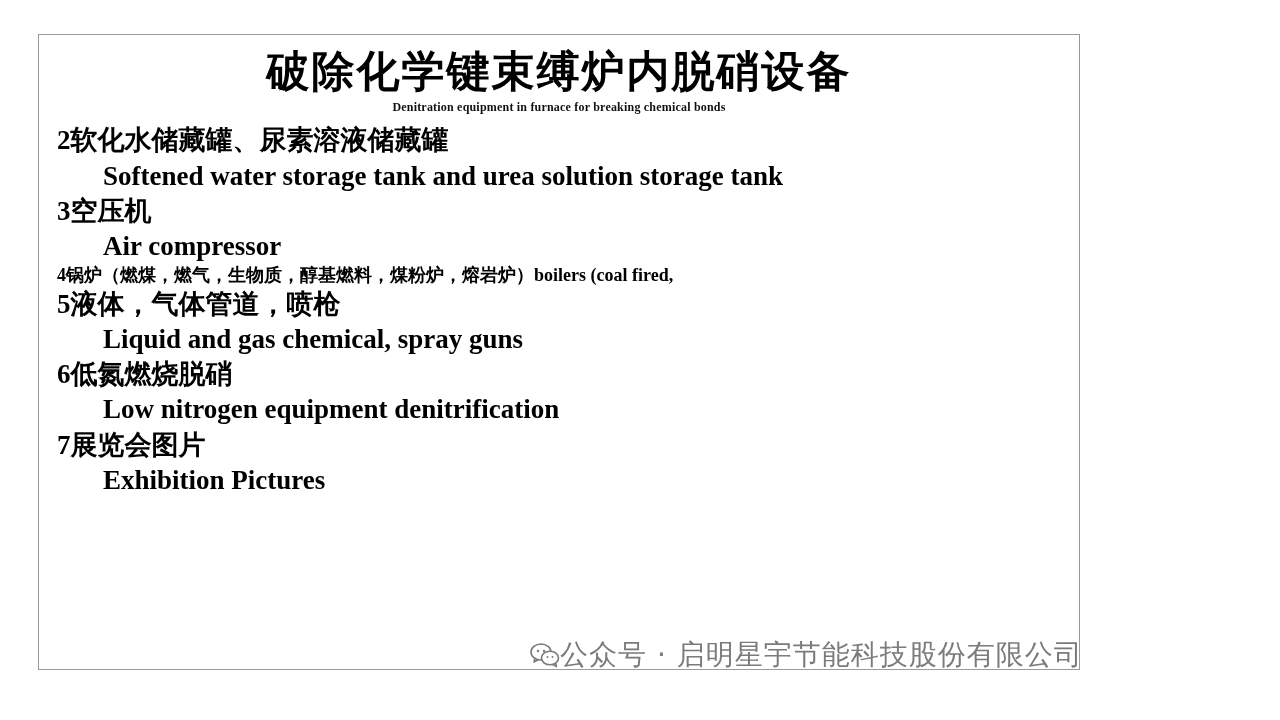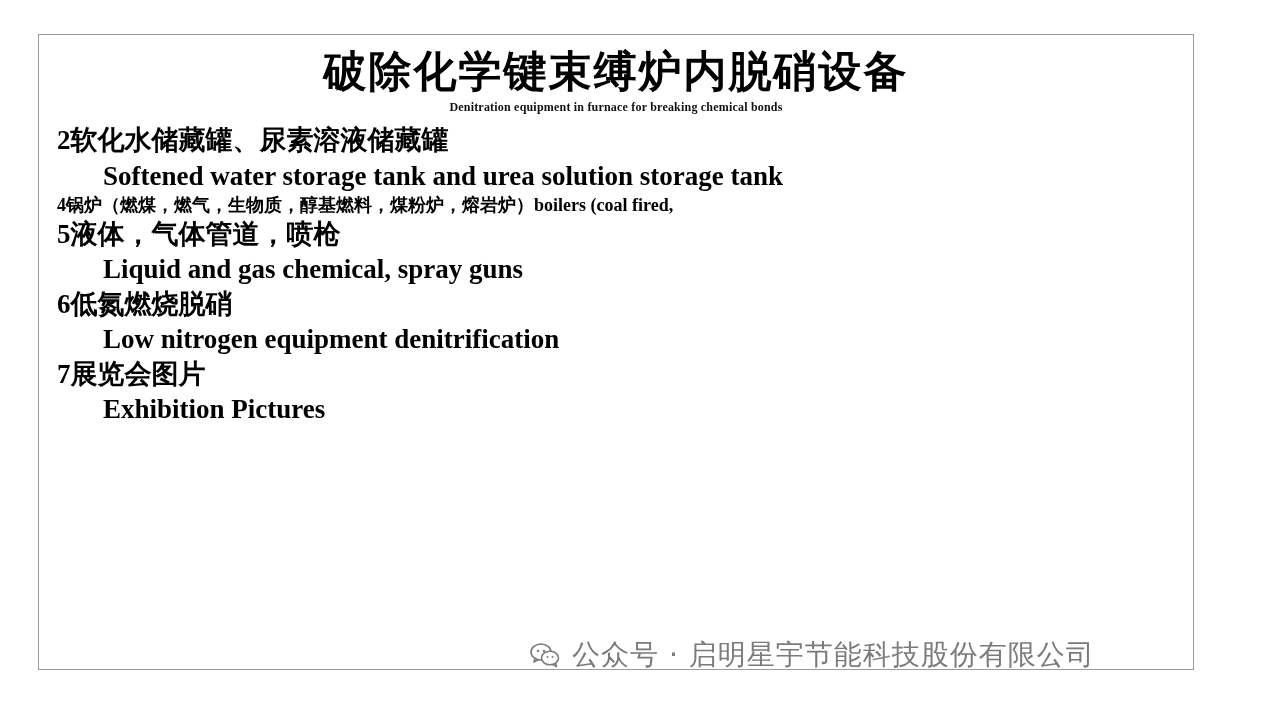--- a/index.html
+++ b/index.html
@@ -18,21 +18,21 @@
     position: absolute;
     left: 0; top: 0;
     width: 1280px;
     height: 720px;
     background: #ffffff;
   }
   .content-frame {
     position: absolute;
     left: 38px;
     top: 34px;
-    width: 1156px;
+    width: 1042px;
     height: 636px;
     border: 1px solid #9a9a9a;
     box-sizing: border-box;
     background: #ffffff;
   }
   .title-block {
     text-align: center;
     padding-top: 12px;
   }
   .title-cn {
@@ -85,21 +85,20 @@
     font-weight: bold;
     font-size: 18px;
     line-height: 1.30;
   }
   .watermark {
     position: absolute;
     left: 530px;
     top: 636px;
     display: flex;
     align-items: center;
-    gap: 12px;
     color: #7b7b7b;
     font-family: "DejaVu Sans", sans-serif;
     font-size: 28px;
     letter-spacing: 1px;
   }
   .wm-icon {
     width: 30px;
     height: 26px;
     display: inline-block;
     position: relative;
@@ -115,20 +114,24 @@
 
     <div class="title-block">
       <div class="title-cn">破除化学键束缚炉内脱硝设备</div>
       <div class="title-en">Denitration equipment in furnace for breaking chemical bonds</div>
     </div>
 
     <ul class="body-list">
       <li>
         <div class="line line-cn">2软化水储藏罐、尿素溶液储藏罐</div>
         <div class="line line-en-serif">Softened water storage tank and urea solution storage tank</div>
+      </li>
+      <li>
+        <div class="line line-cn">3空压机</div>
+        <div class="line line-en-serif">Air compressor</div>
       </li>
       <li>
         <div class="line line-mixed">4锅炉（燃煤，燃气，生物质，醇基燃料，煤粉炉，熔岩炉）boilers (coal fired,</div>
       </li>
       <li>
         <div class="line line-cn">5液体，气体管道，喷枪</div>
         <div class="line line-en-serif">Liquid and gas chemical, spray guns</div>
       </li>
       <li>
         <div class="line line-cn">6低氮燃烧脱硝</div>

